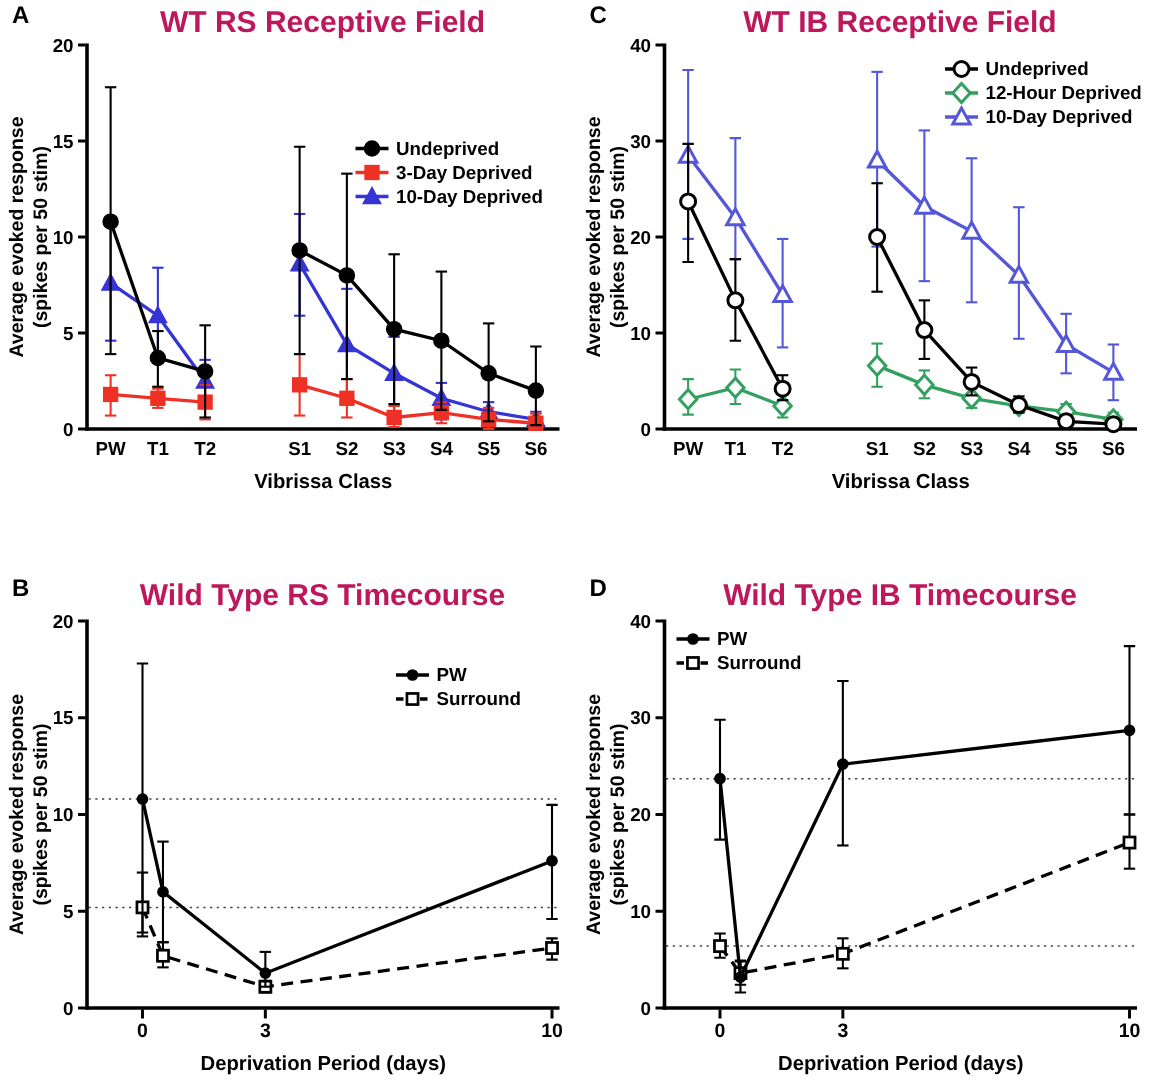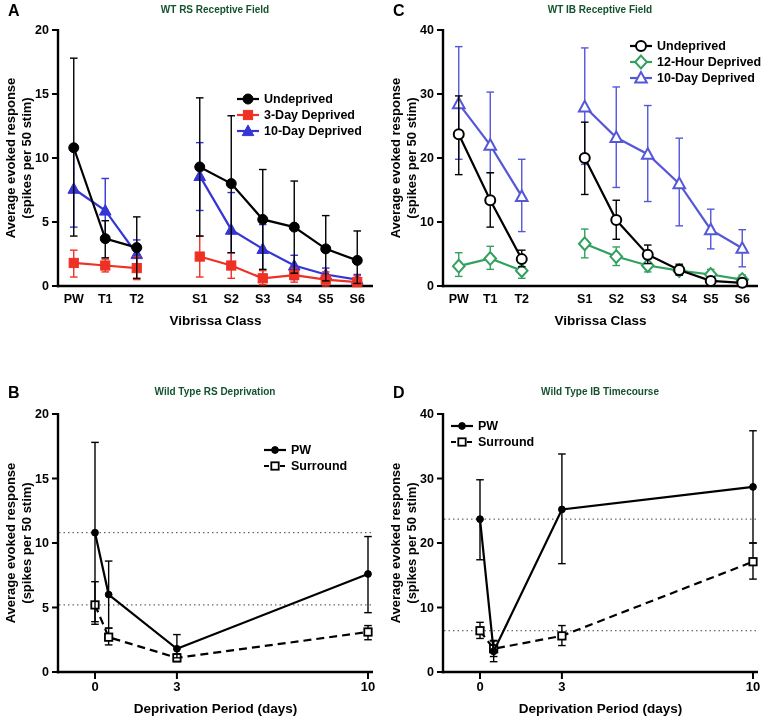--- a/index.html
+++ b/index.html
@@ -12,21 +12,21 @@
   #panel-C { left:385px; top:0; width:385px; height:342px; }
   #panel-B { left:0;   top:342px; width:385px; height:379px; }
   #panel-D { left:385px; top:342px; width:385px; height:379px; }
   .panel-letter {
     position:absolute; left:8px; font-weight:bold; font-size:16px; color:#000; z-index:3;
   }
   .row-top .panel-letter { top:2px; }
   .row-bottom .panel-letter { top:42px; }
   .panel-title {
     position:absolute; left:40px; width:350px; text-align:center; margin:0;
-    font-size:10px; font-weight:bold; color:#14532d; z-index:3; pointer-events:none;
+    font-size:20px; font-weight:bold; color:#be185d; z-index:3; pointer-events:none;
   }
   .row-top .panel-title { top:4px; }
   .row-bottom .panel-title { top:44px; }
   svg.plot { position:absolute; left:0; top:0; }
   svg.plot text { font-family:"Liberation Sans", sans-serif; font-weight:bold; fill:#000; }
 </style>
 </head>
 <body>
 
 <div class="figure">
@@ -362,21 +362,21 @@
           <text x="272" y="66.3" font-size="12.5">12-Hour Deprived</text>
           <line x1="245" y1="78" x2="267" y2="78" stroke="#5557d9" stroke-width="2.2" stroke-dasharray="none"></line>
           <polygon points="256,72 250.2,82.6 261.8,82.6" fill="#ffffff" stroke="#5557d9" stroke-width="2" stroke-linejoin="miter"></polygon>
           <text x="272" y="82.3" font-size="12.5">10-Day Deprived</text>
         </g>
       </svg>
   </section>
 
   <section class="panel row-bottom" id="panel-B">
     <span class="panel-letter">B</span>
-    <h2 class="panel-title">Wild Type RS Deprivation</h2>
+    <h2 class="panel-title">Wild Type RS Timecourse</h2>
     <svg class="plot" width="385" height="379" viewBox="0 0 385 379">
         <g>
           <line x1="59" y1="190.67999999999998" x2="373" y2="190.67999999999998" stroke="#444444" stroke-width="1" stroke-dasharray="1.5 3"></line>
           <line x1="59" y1="262.92" x2="373" y2="262.92" stroke="#444444" stroke-width="1" stroke-dasharray="1.5 3"></line>
         </g>
         <g>
           <line x1="58" y1="71" x2="58" y2="331.2" stroke="#000" stroke-width="2.4"></line>
           <line x1="56.8" y1="330" x2="373" y2="330" stroke="#000" stroke-width="2.4"></line>
         </g>
         <g>

